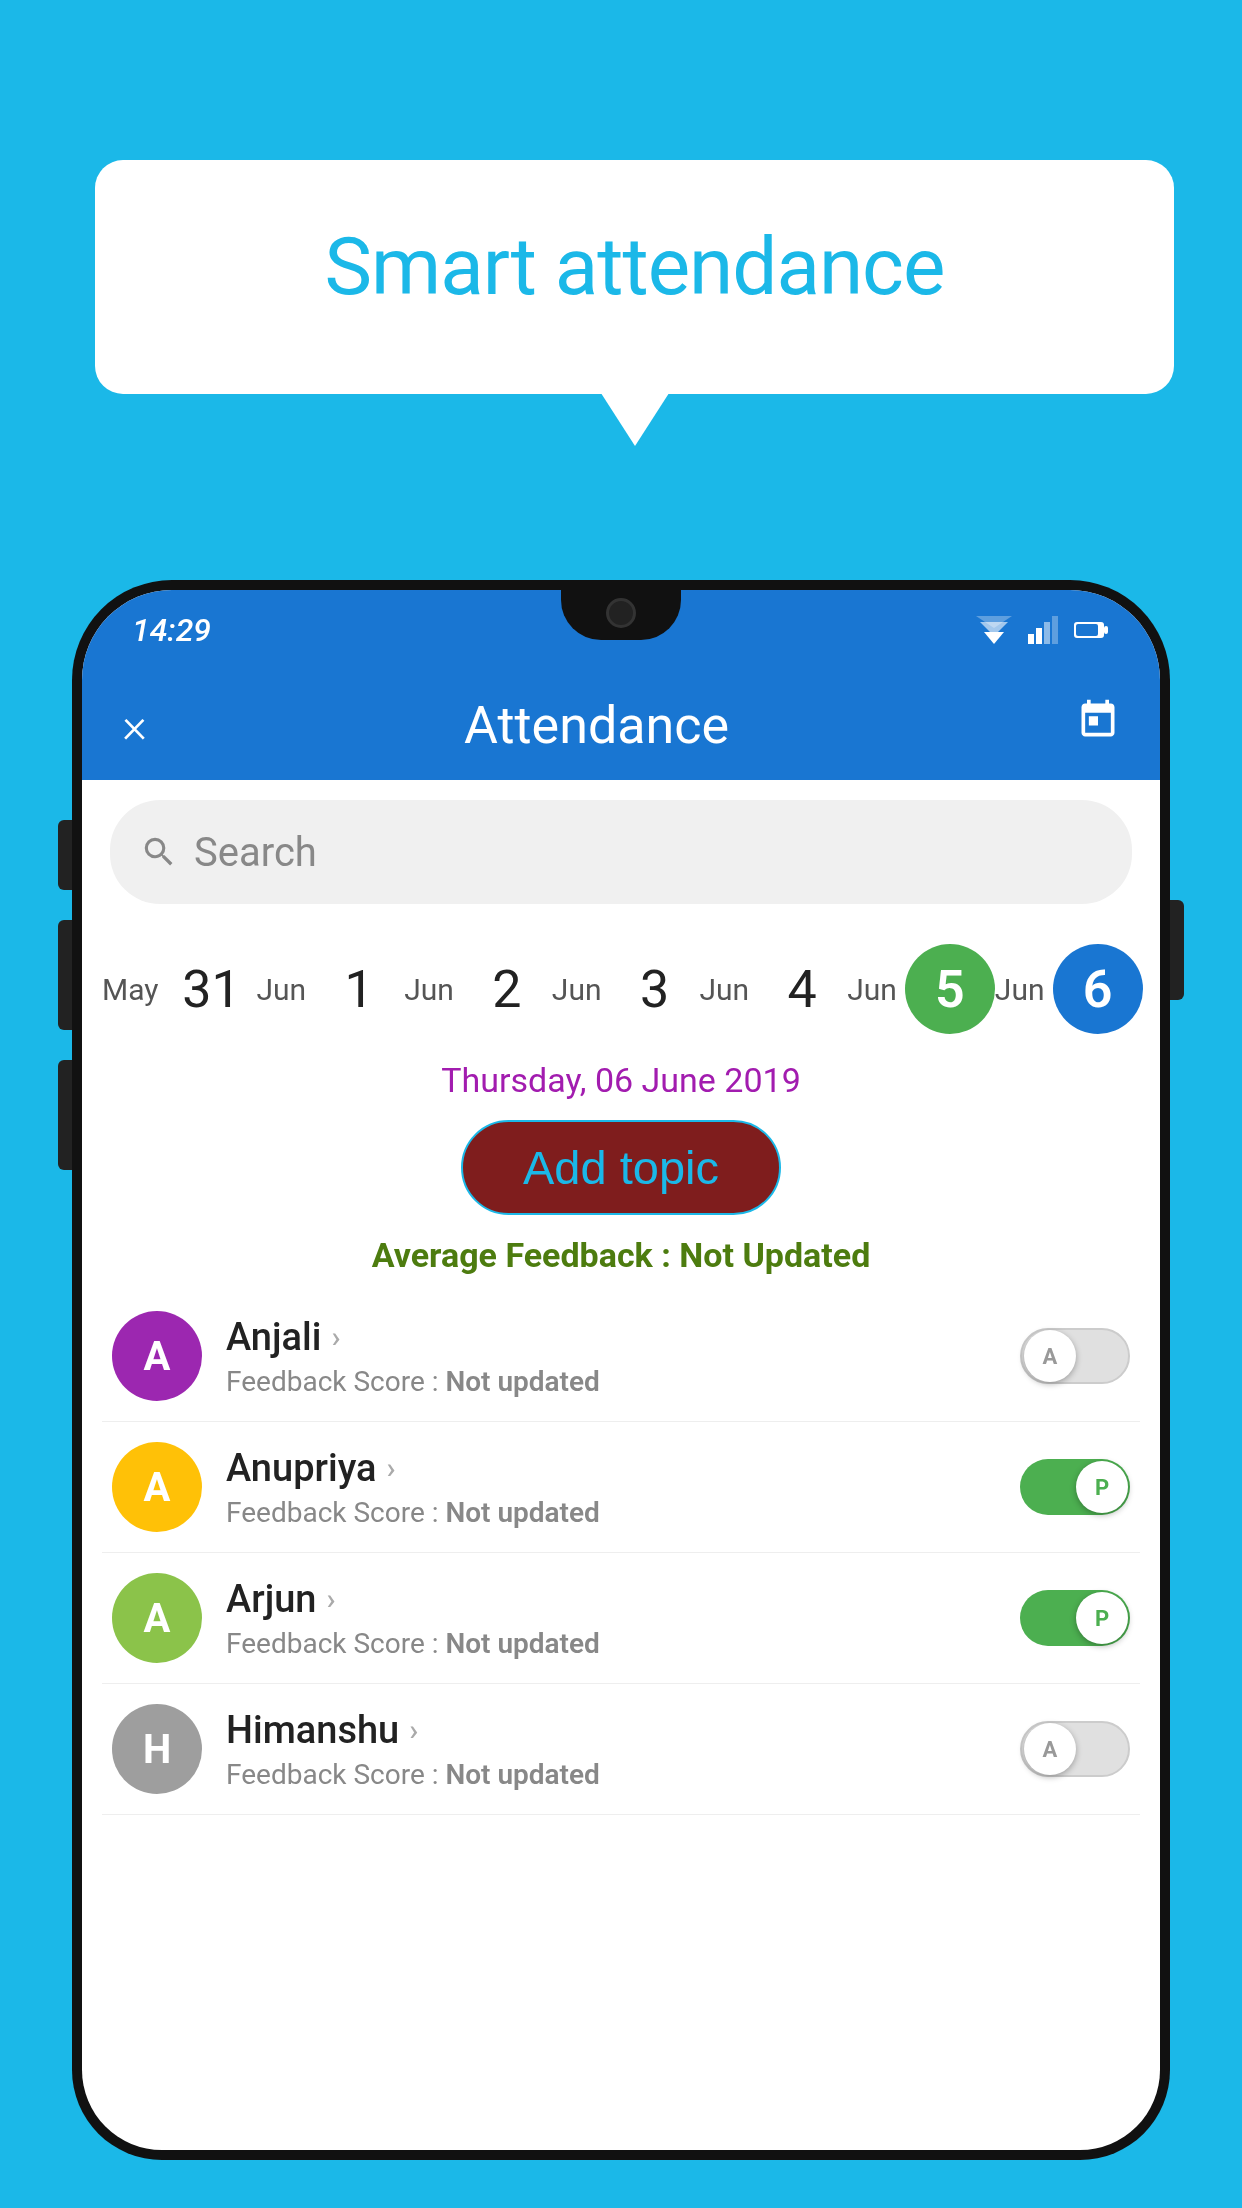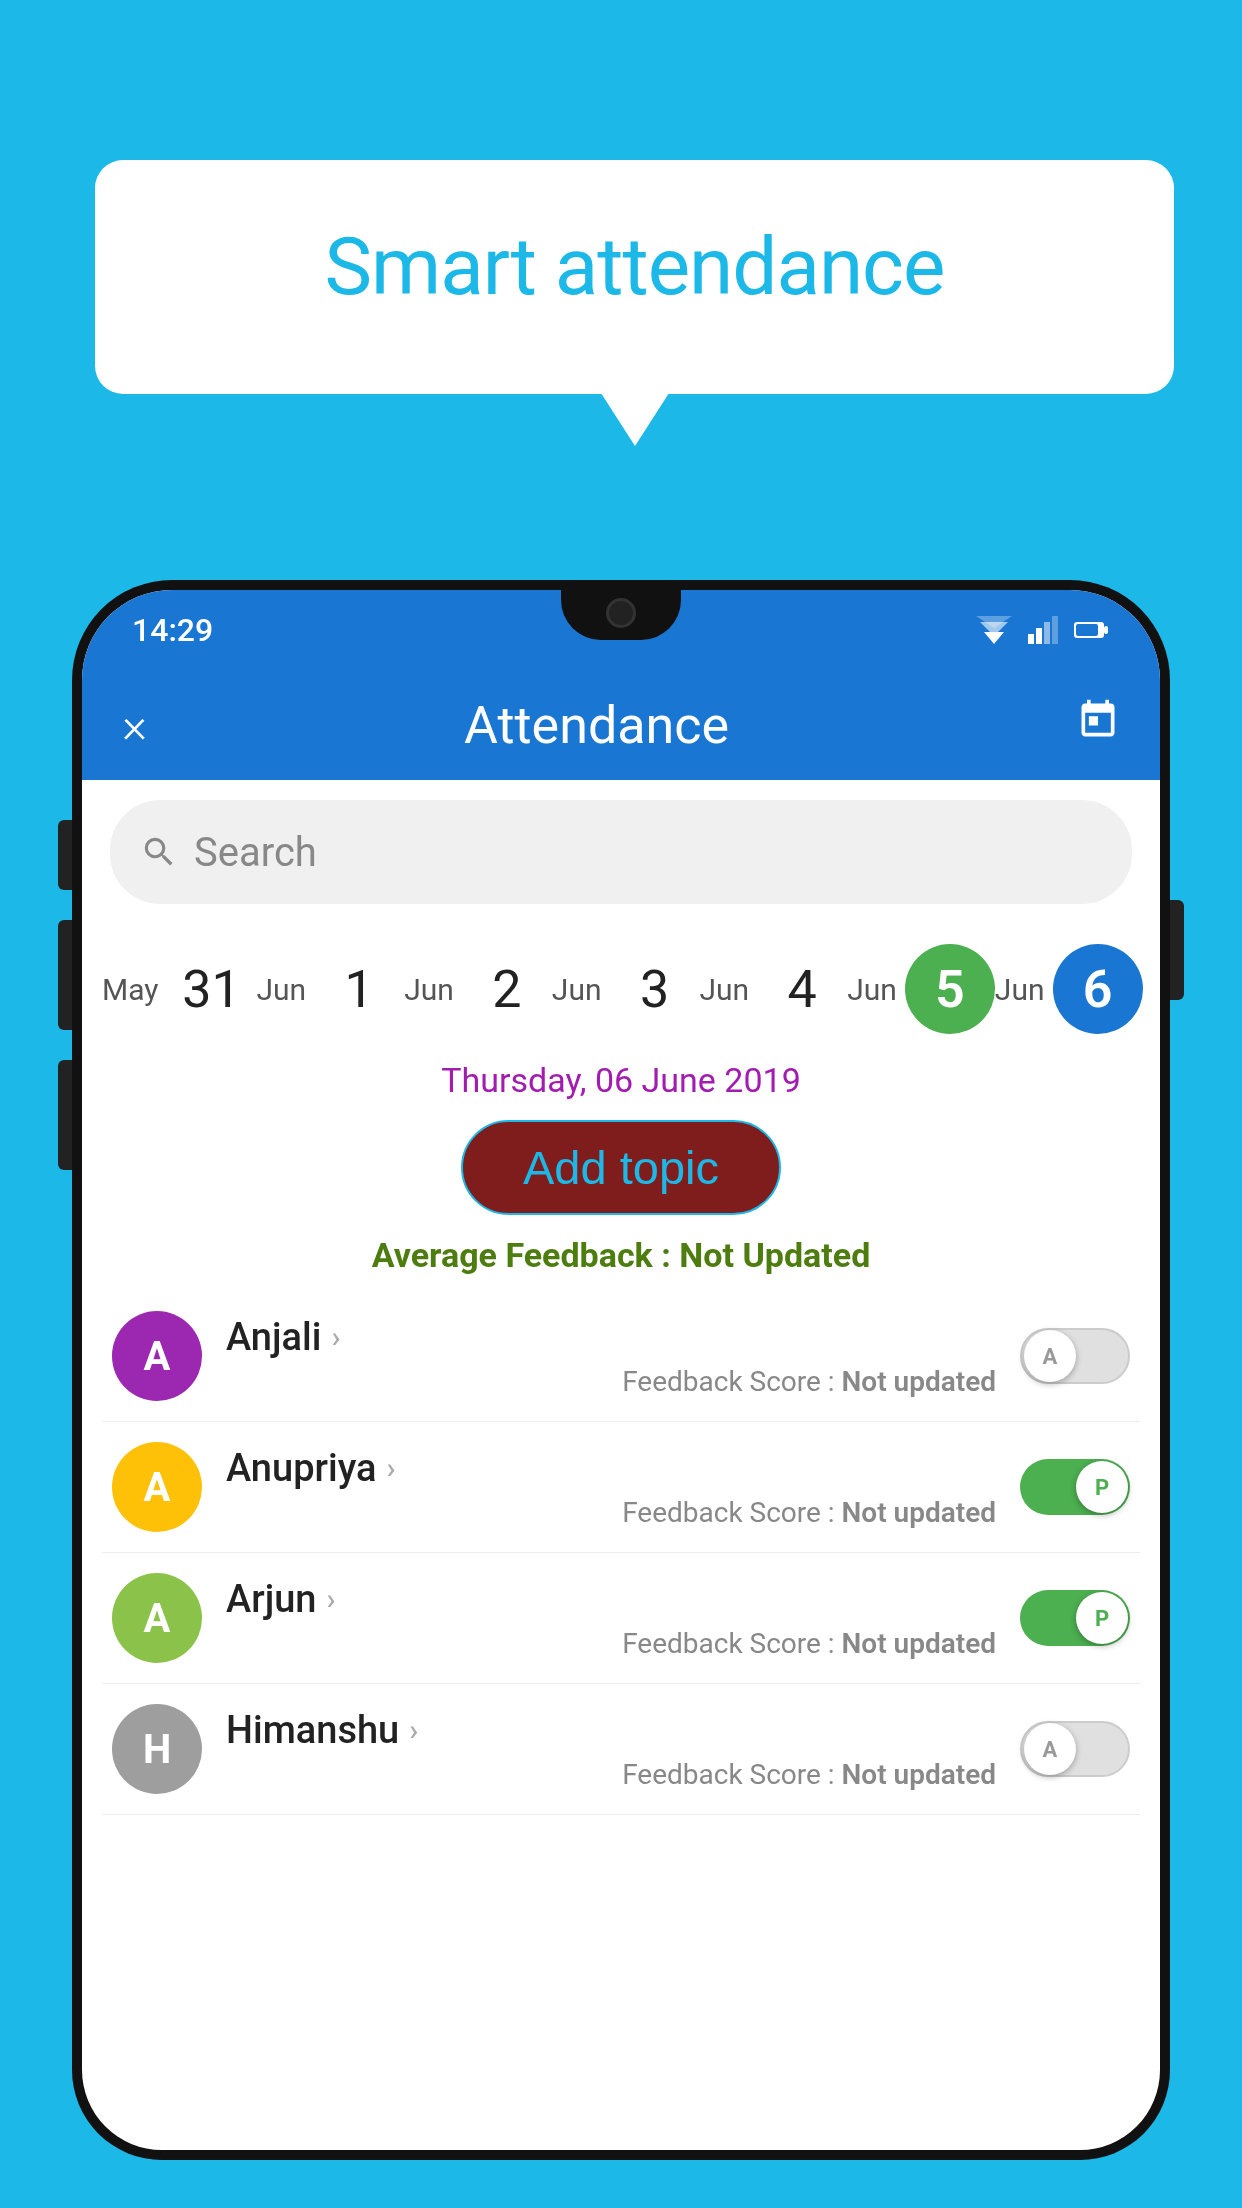--- a/index.html
+++ b/index.html
@@ -106,20 +106,21 @@
       justify-content: space-between;
       padding: 0 50px;
       position: relative;
       z-index: 5;
     }
 
     .status-time {
       color: white;
       font-size: 32px;
       font-weight: 500;
+      font-style: italic;
     }
 
     .status-icons {
       display: flex;
       align-items: center;
       gap: 16px;
     }
 
     .status-icons svg {
       fill: white;
@@ -273,21 +274,20 @@
       align-items: center;
       justify-content: center;
       font-size: 40px;
       font-weight: 700;
       color: white;
       flex-shrink: 0;
     }
 
     .student-info {
       flex: 1;
-      text-align: right;
     }
 
     .student-name {
       font-size: 38px;
       color: #222;
       font-weight: 500;
       display: flex;
       align-items: center;
       gap: 10px;
     }

